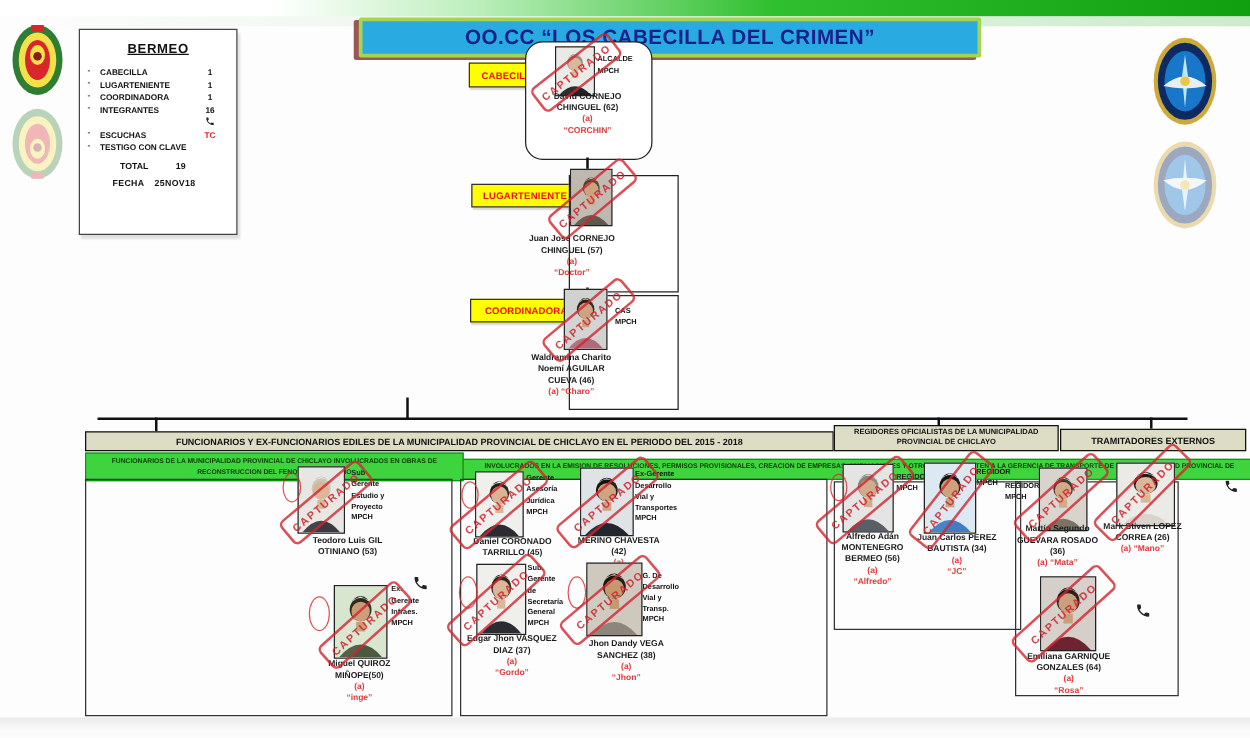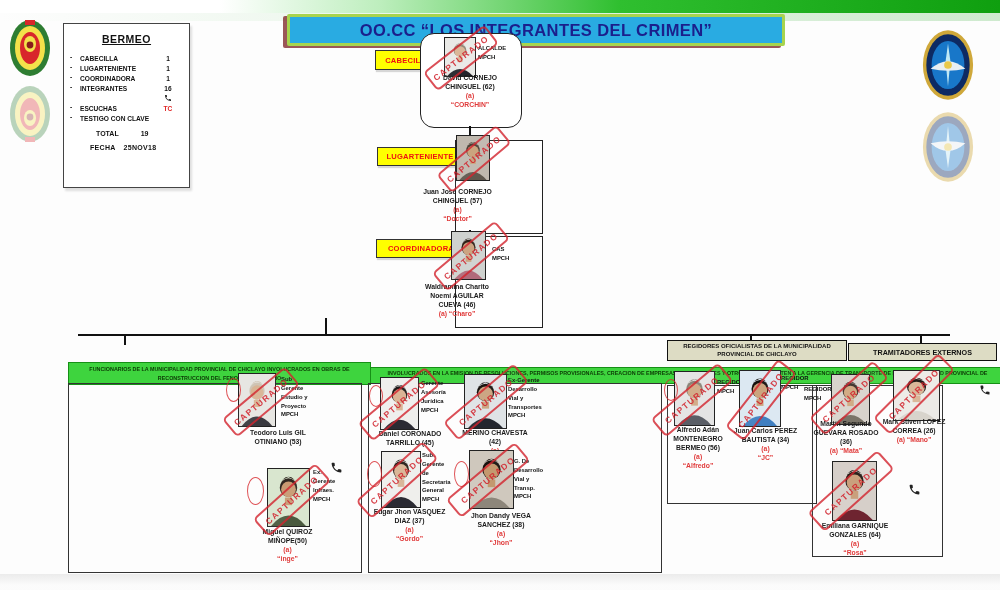--- a/index.html
+++ b/index.html
@@ -86,21 +86,21 @@
   <div class="abs reflect2" style="left:921px;top:106px;" id="badge-r"><svg viewBox="0 0 56 76" width="54" height="74">
         <ellipse cx="28" cy="38" rx="26" ry="36" fill="#cfa83a"></ellipse>
         <ellipse cx="28" cy="38" rx="22.5" ry="32" fill="#0d2a63"></ellipse>
         <ellipse cx="28" cy="38" rx="17" ry="25" fill="#1877c9"></ellipse>
         <path d="M28 16 l2.5 18 -2.5 26 -2.5 -26 z" fill="#bfe8f5"></path>
         <path d="M10 42 q18 -16 36 0 q-18 4 -36 0 z" fill="#e8eef2"></path>
         <circle cx="28" cy="38" r="4" fill="#e8c84a"></circle>
       </svg></div>
 
   <div class="abs titlebox">
-    <span>OO.CC “LOS INTEGRANTES DEL CRIMEN”</span>
+    <span>OO.CC “LOS CABECILLA DEL CRIMEN”</span>
   </div>
 
   <div class="abs legend">
     <div class="legend-title">BERMEO</div>
     <div class="lrows" id="legend-rows">
         <div class="lrow b">
           <span style="flex: 1 1 0%;">CABECILLA</span>
           <span class="lv">1</span>
         </div>
         <div class="lrow b">
@@ -155,20 +155,23 @@
   <div class="abs card" style="left:455px;top:236px;width:86px;height:90px;"></div>
 
   <div class="abs line" style="left:469px;top:126px;width:1.5px;height:15px;"></div>
   <div class="abs line" style="left:469px;top:230px;width:1.5px;height:7px;"></div>
   <div class="abs line" style="left:325px;top:318px;width:1.5px;height:17px;"></div>
   <div class="abs line" style="left:78px;top:334px;width:872px;height:1.6px;"></div>
   <div class="abs line" style="left:124px;top:334px;width:1.5px;height:11px;"></div>
   <div class="abs line" style="left:750px;top:334px;width:1.5px;height:7px;"></div>
   <div class="abs line" style="left:920px;top:334px;width:1.5px;height:9px;"></div>
 
+  <div class="abs hdr" style="left:68px;top:345px;width:597px;height:14px;font-size:7.2px;">
+      <span>FUNCIONARIOS Y EX-FUNCIONARIOS  EDILES DE LA MUNICIPALIDAD PROVINCIAL DE CHICLAYO EN EL PERIODO DEL 2015 -  2018</span>
+    </div>
   <div class="abs hdr" style="left:667px;top:340px;width:170px;height:19px;font-size:6px;line-height:1.25;padding:0 4px;">
       <span>REGIDORES OFICIALISTAS DE LA MUNICIPALIDAD PROVINCIAL DE CHICLAYO</span>
     </div>
   <div class="abs hdr" style="left:848px;top:343px;width:147px;height:16px;font-size:7.2px;">
       <span>TRAMITADORES EXTERNOS</span>
     </div>
 
   <div class="abs green" style="left:68px;top:362px;width:289px;height:21px;font-size:5.4px;line-height:1.5;padding:0 6px;">
       <span>FUNCIONARIOS DE LA MUNICIPALIDAD PROVINCIAL DE  CHICLAYO INVOLUCRADOS EN OBRAS DE RECONSTRUCCION DEL FENOMENO DEL NIÑO</span>
     </div>

